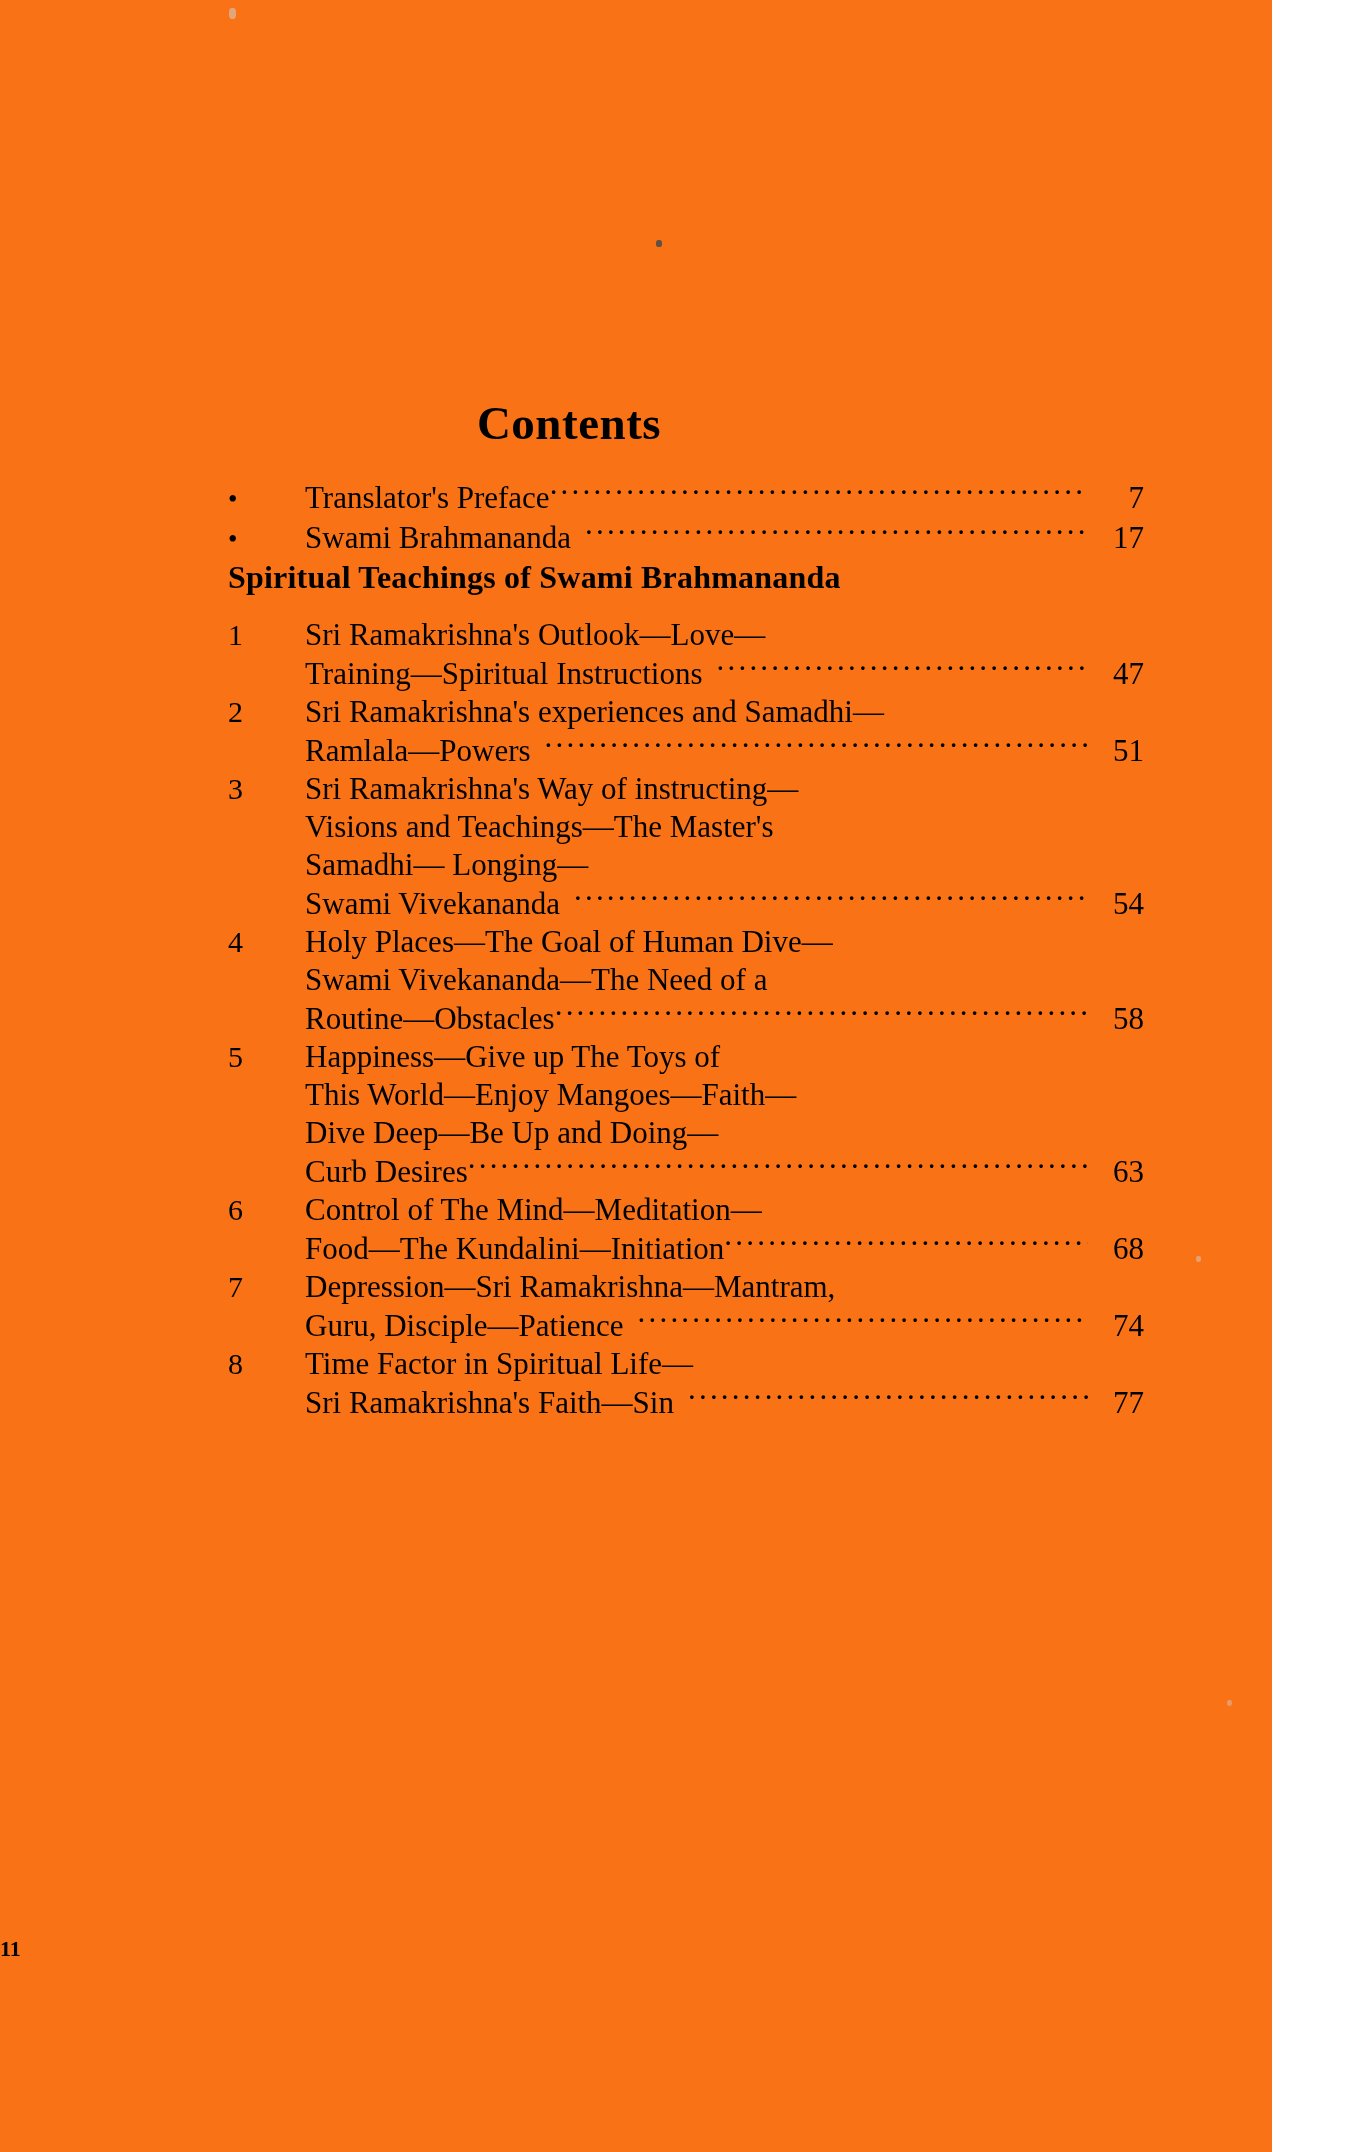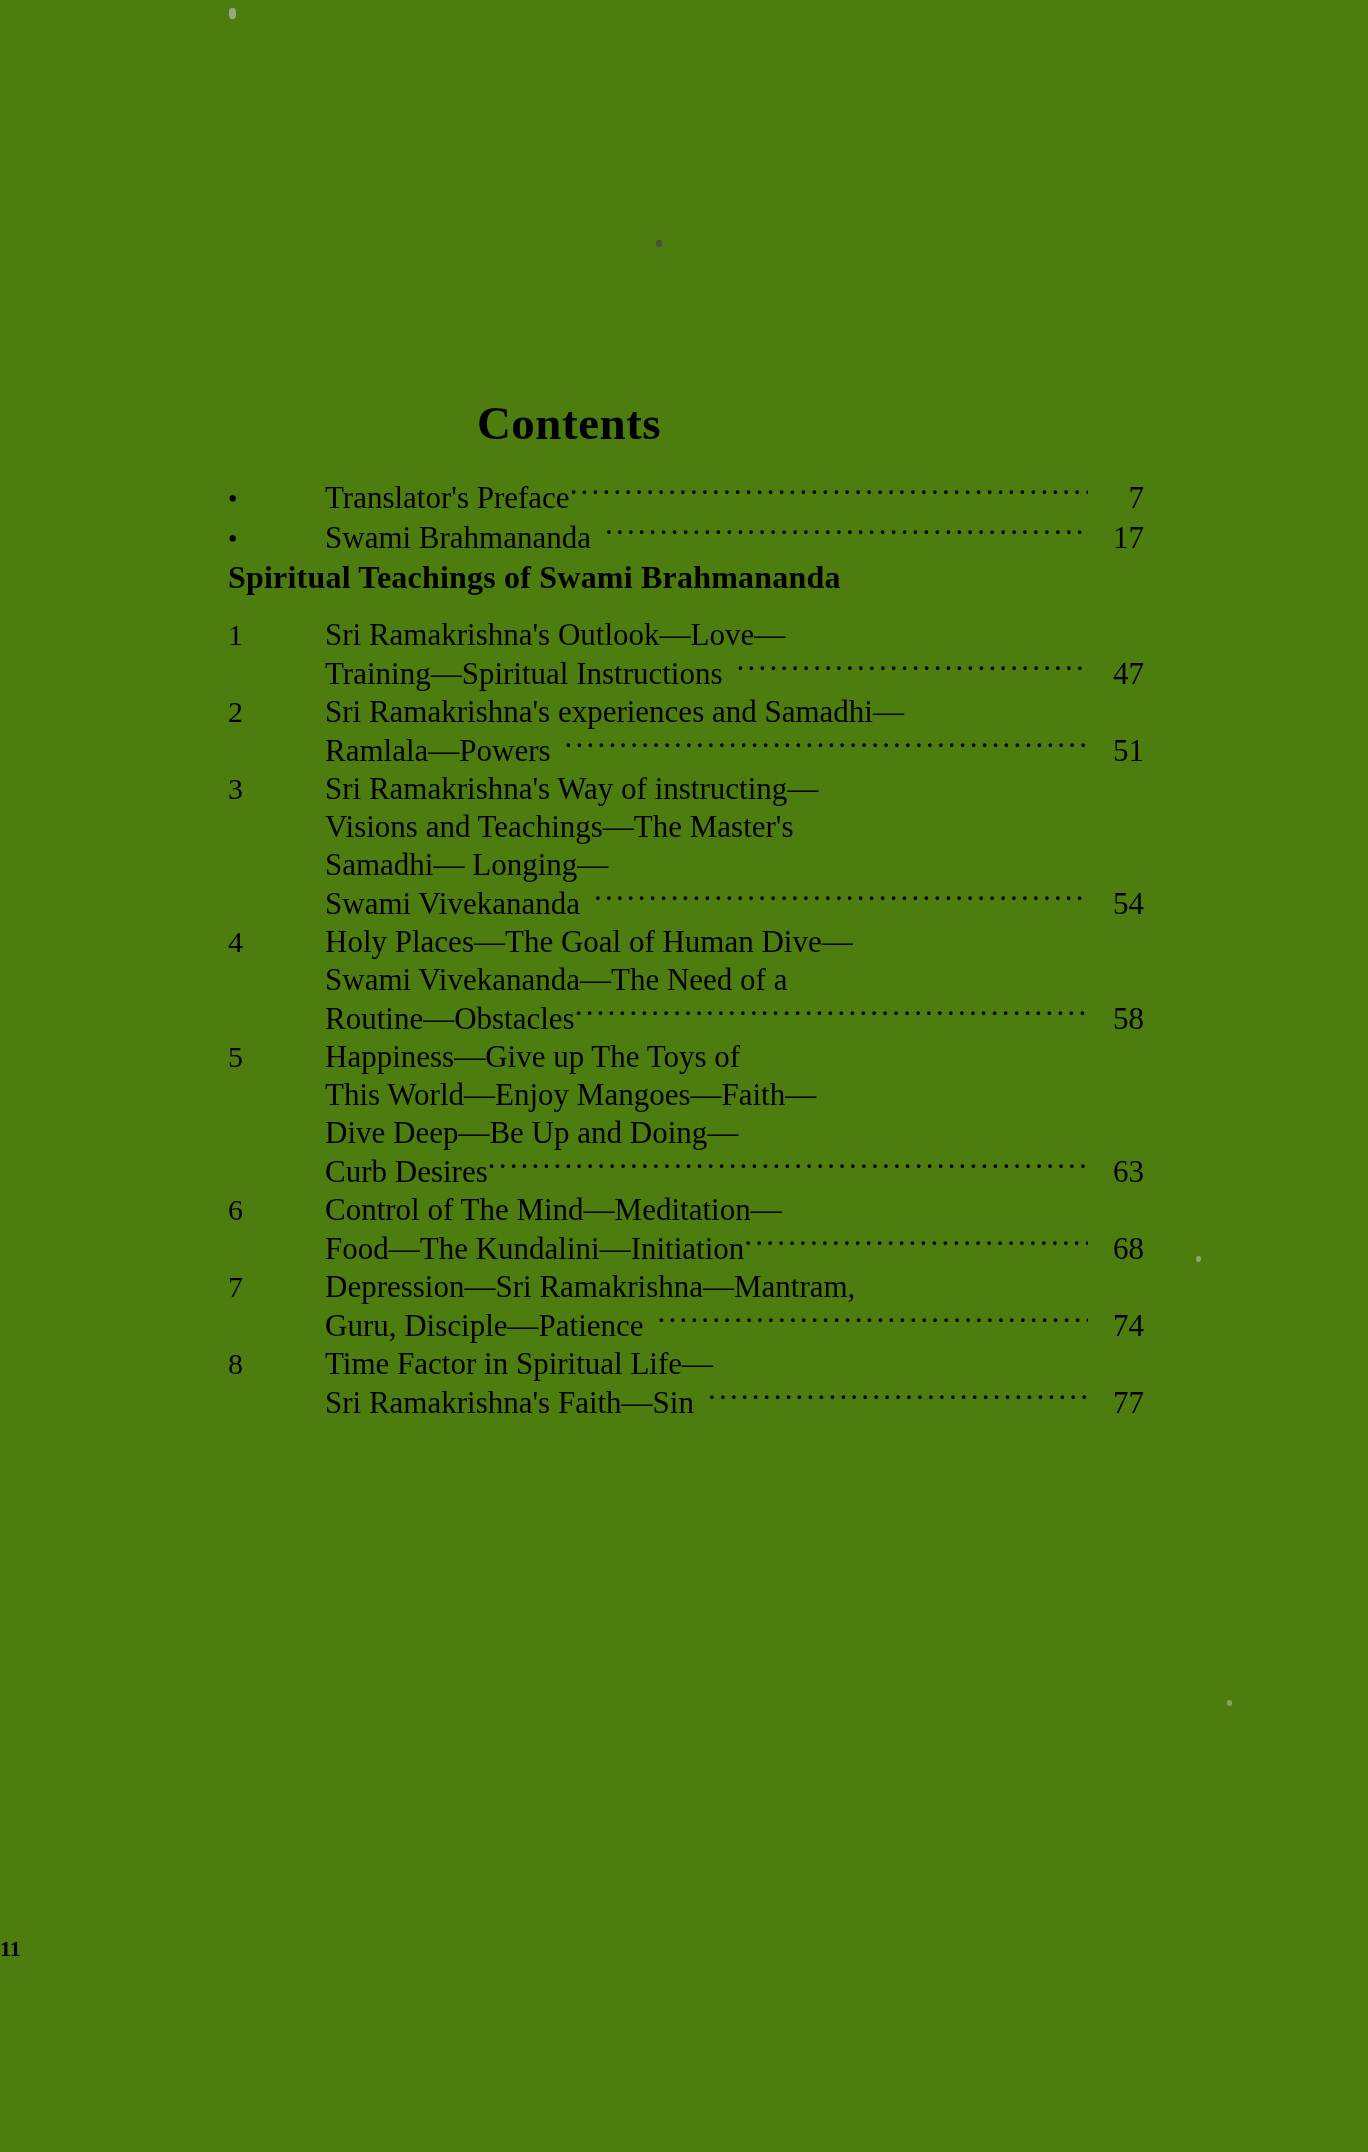--- a/index.html
+++ b/index.html
@@ -6,23 +6,23 @@
     margin: 0;
     padding: 0;
     background: #ffffff;
   }
   body {
     font-family: "Liberation Serif", "DejaVu Serif", serif;
     color: #000000;
   }
   #page {
     position: relative;
-    width: 1368px;
+    width: 1272px;
     height: 2152px;
-    background: #4d7c0f;
+    background: #f97316;
     overflow: hidden;
   }
 
   
   .speck {
     position: absolute;
     background: #cfcfcf;
     border-radius: 40%;
   }
   .speck-top { left: 229px; top: 8px; width: 7px; height: 11px; opacity: .55; }
@@ -68,21 +68,20 @@
   .marker.bullet {
     font-size: 27px;
     line-height: 38px;
   }
   .marker.num {
     font-size: 30px;
   }
 
   .label {
     flex: 0 0 auto;
-    margin-left: 20px;
   }
 
   .leaders {
     flex: 1 1 auto;
     overflow: hidden;
     margin: 0 4px 0 2px;
     position: relative;
     height: 30px;
   }
   .leaders::before {

